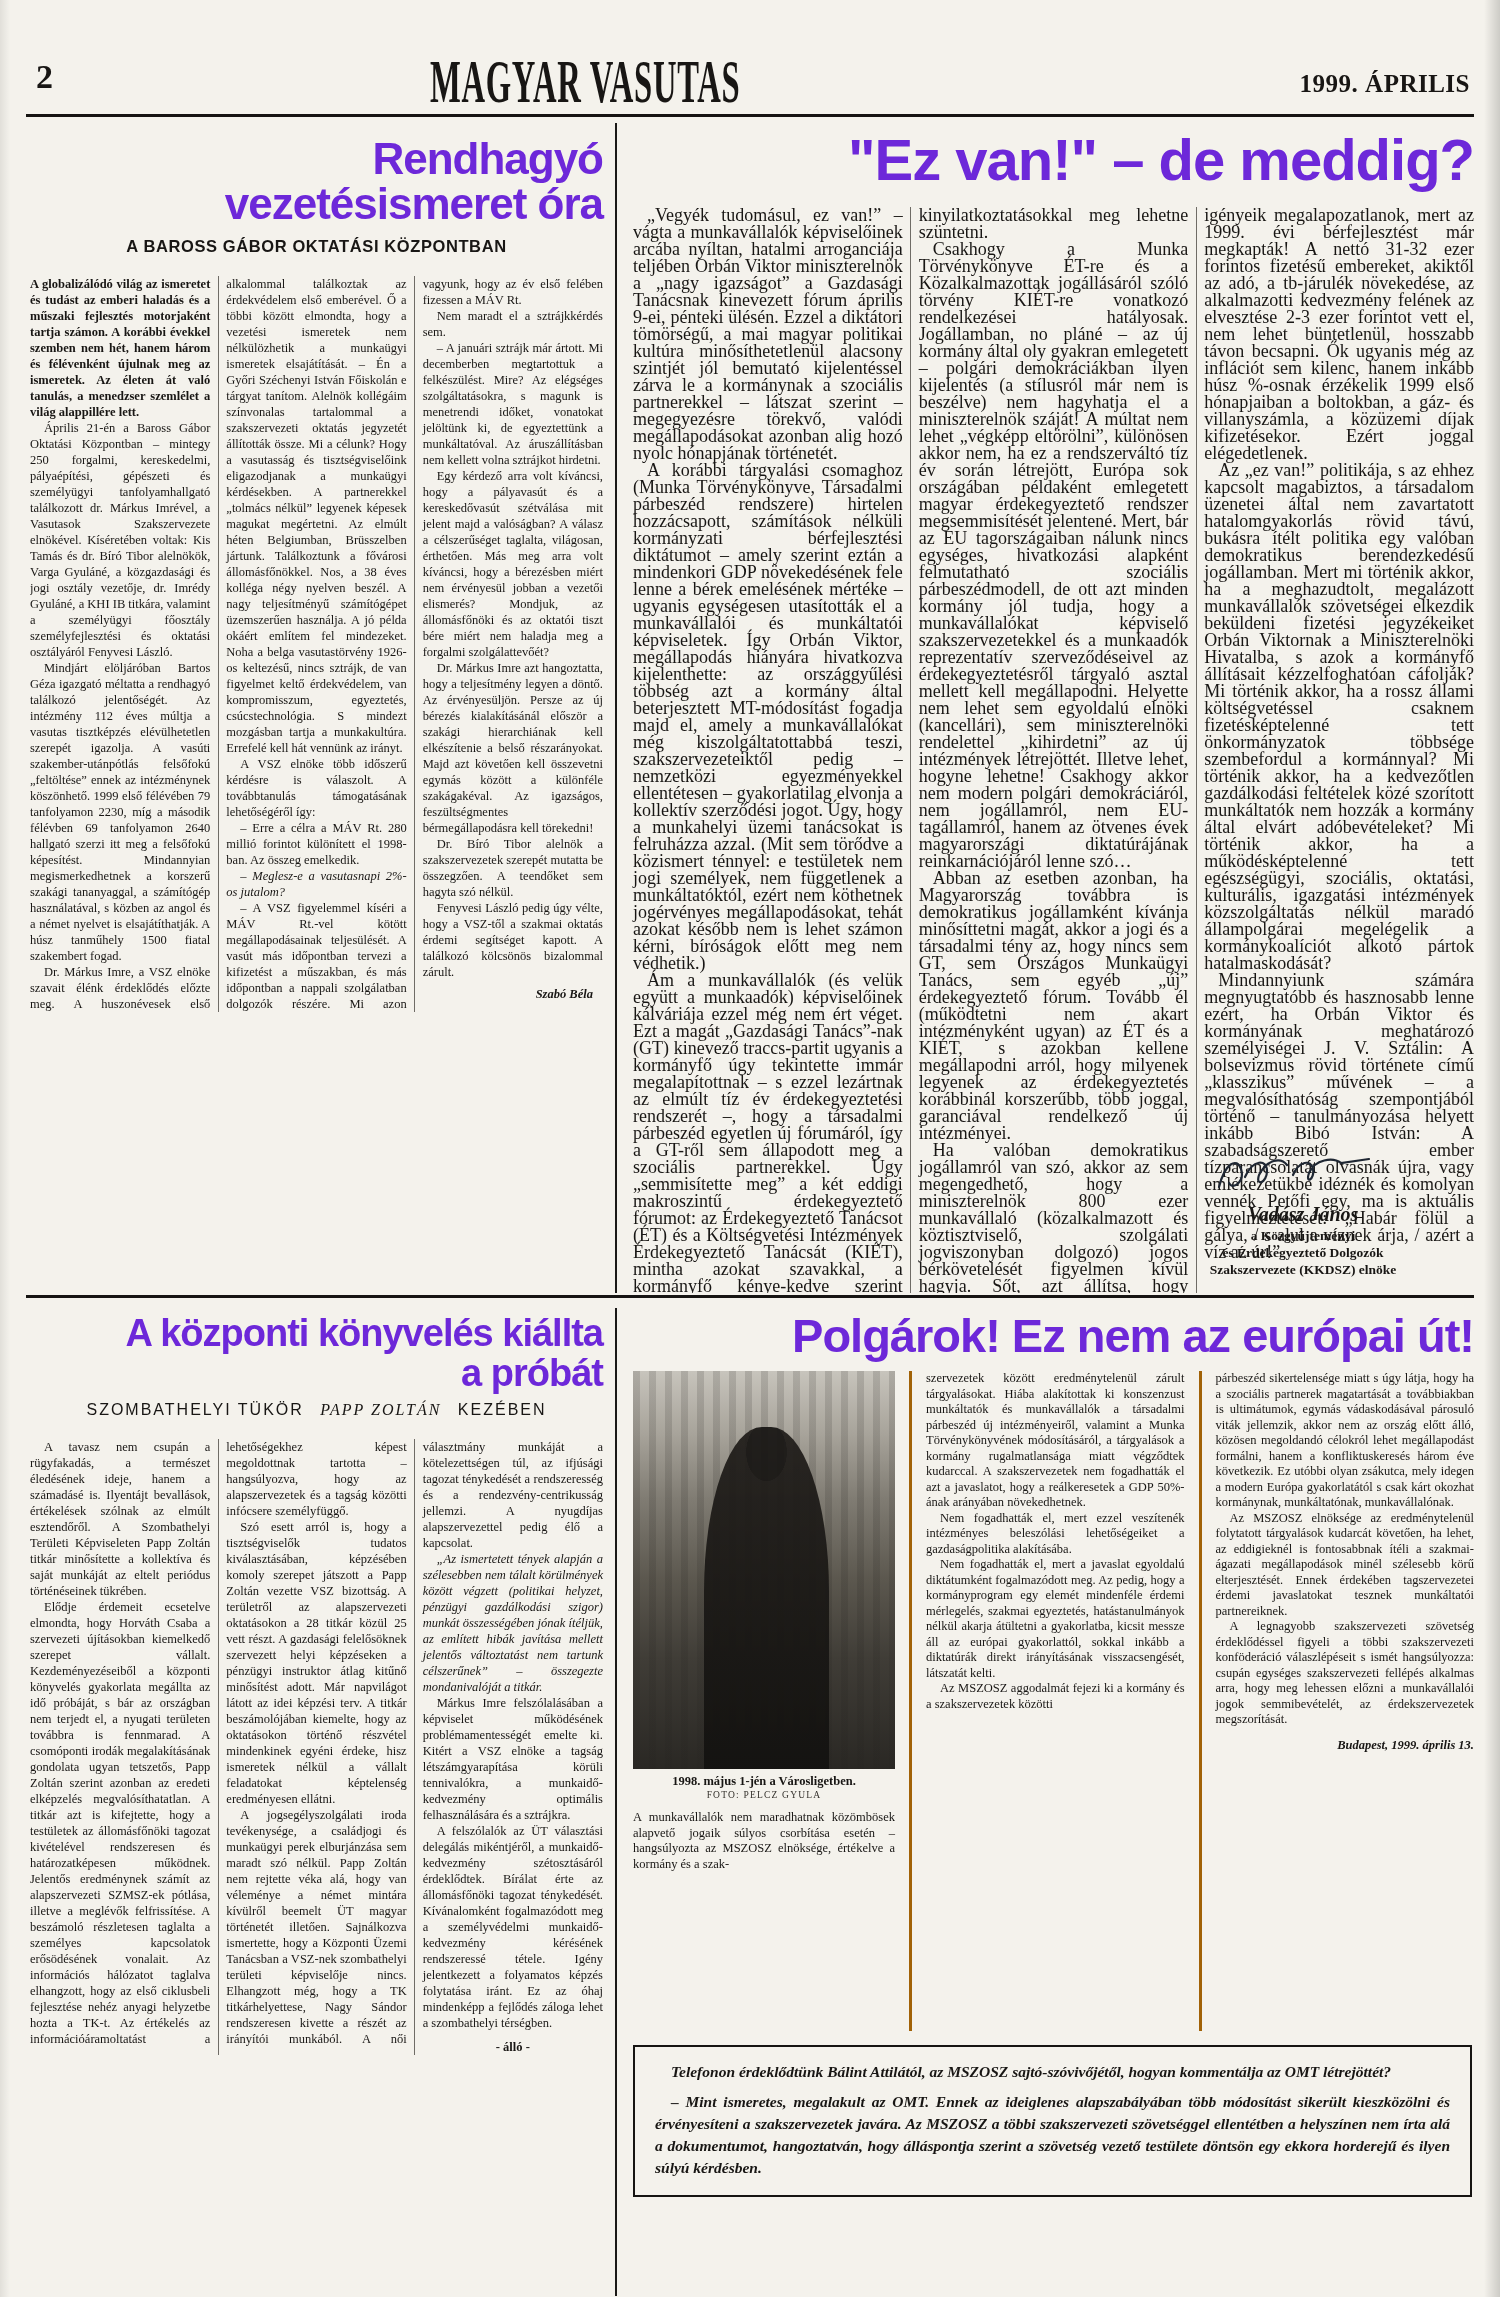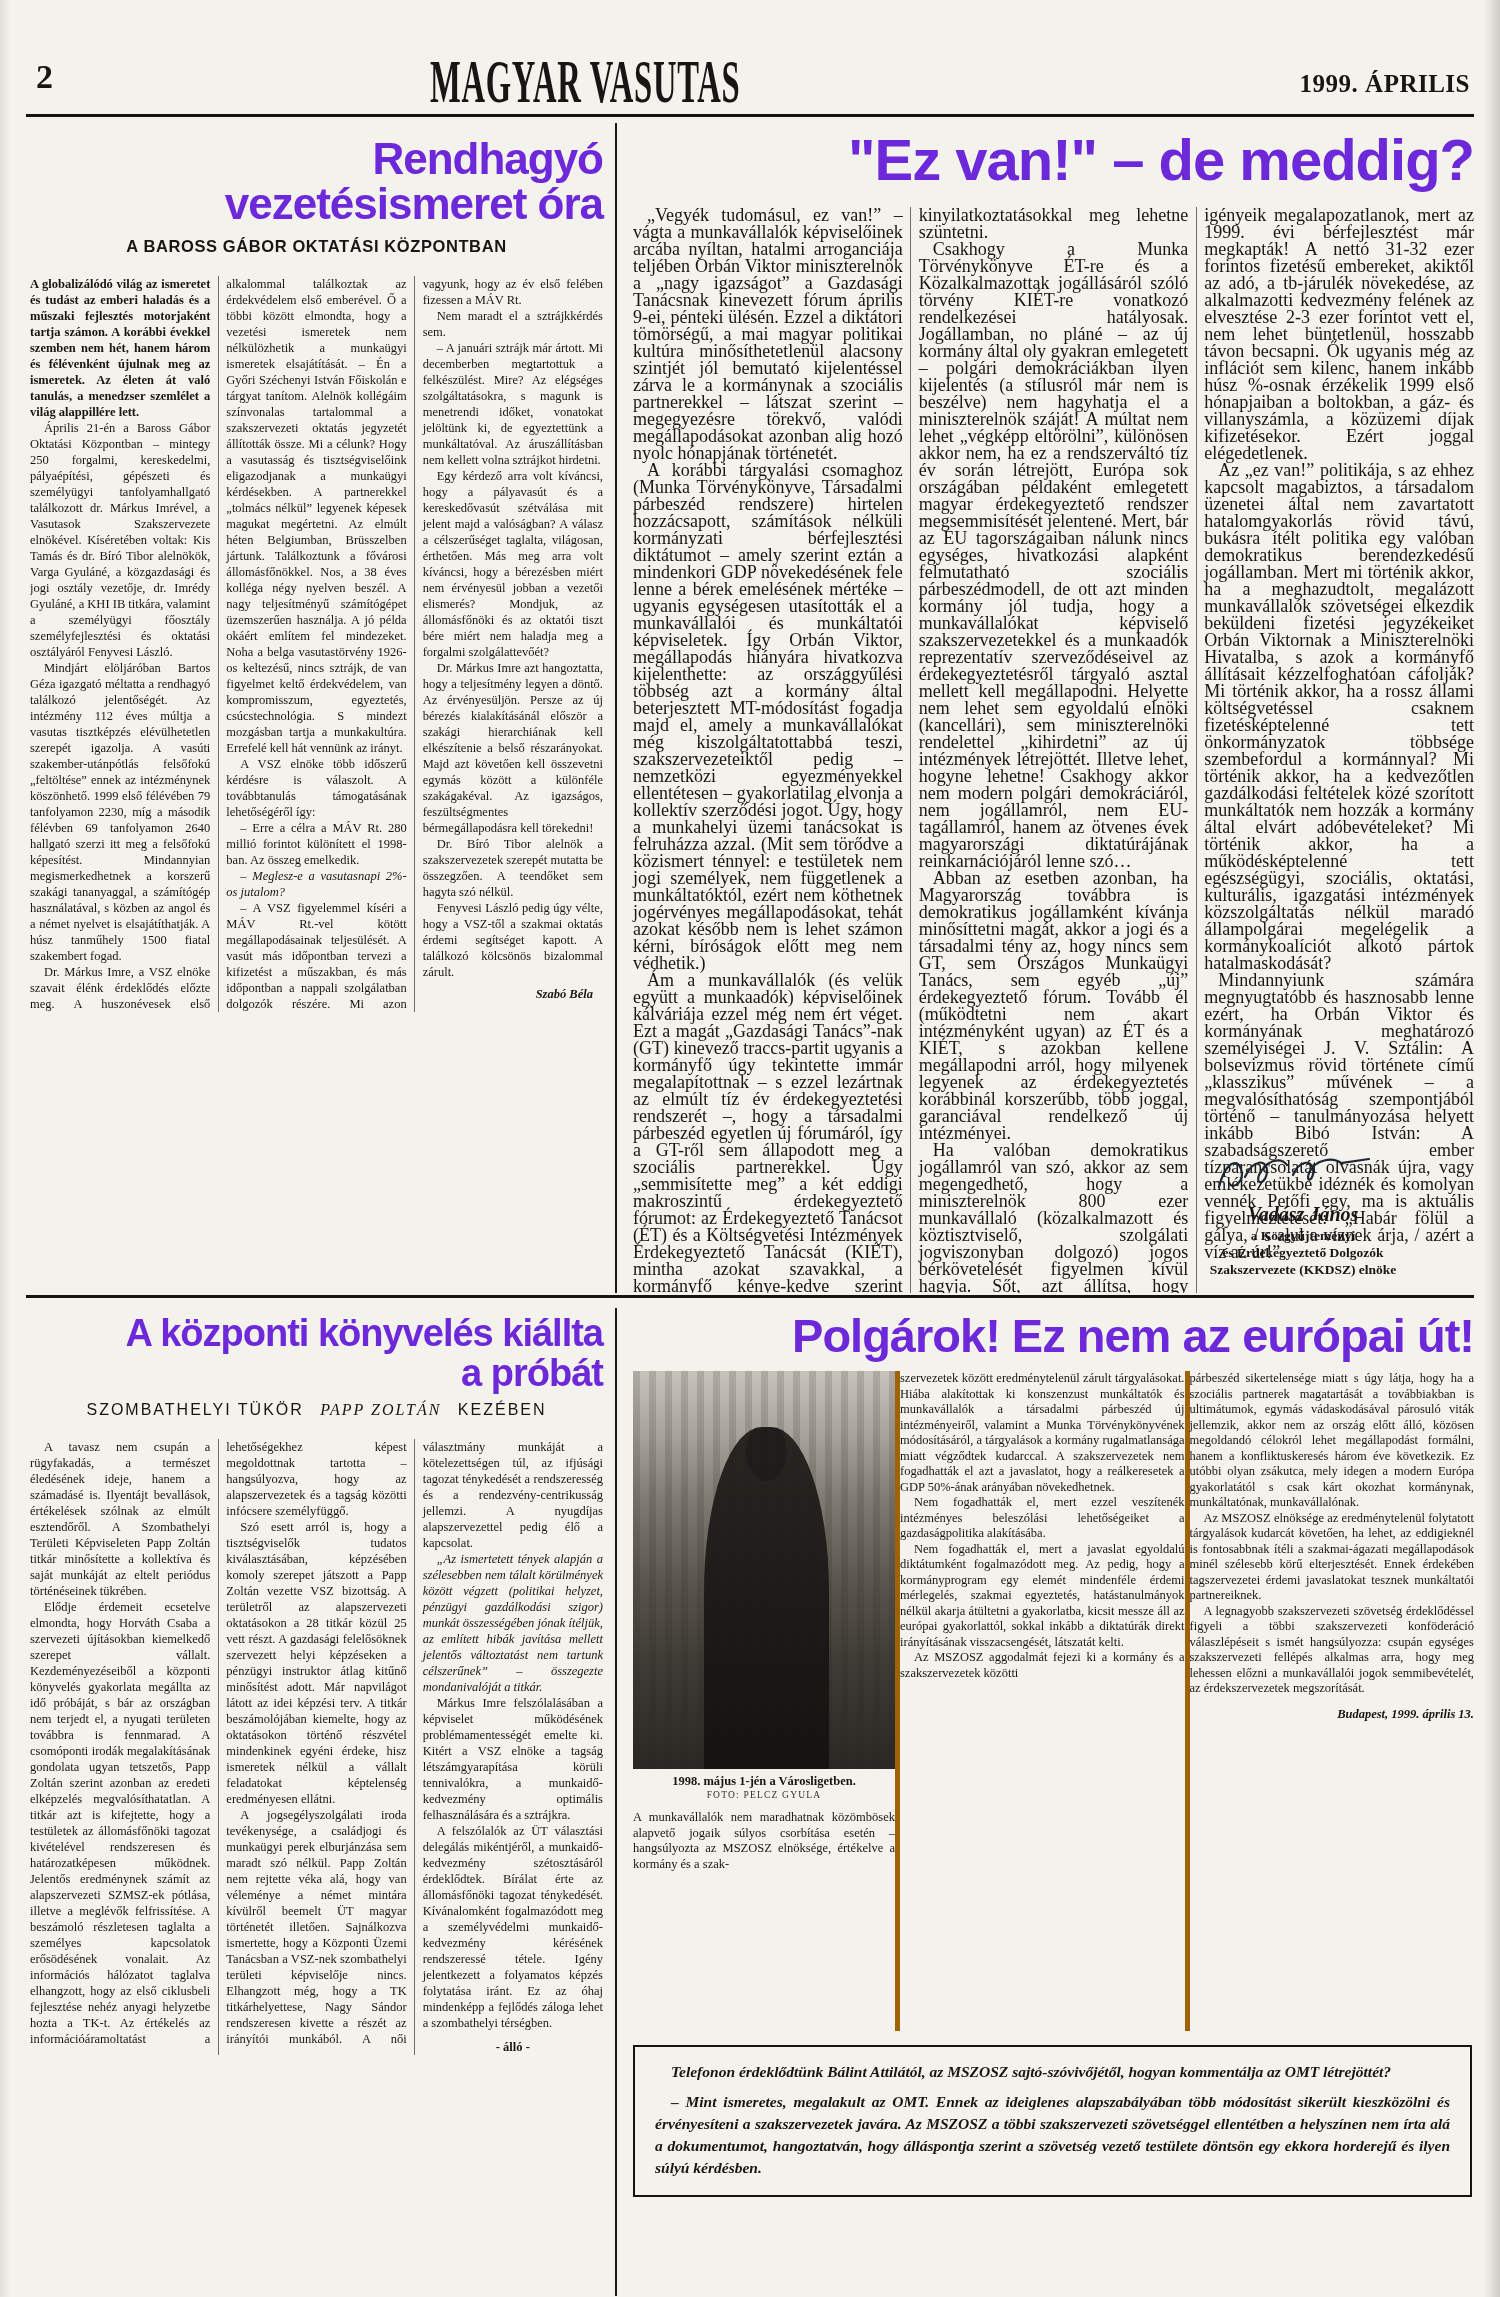--- a/index.html
+++ b/index.html
@@ -60,21 +60,21 @@
 
   
   .signature { position:absolute; right:16px; bottom:14px; width:310px; text-align:center; }
   .sig-svg { display:block; margin:0 auto 2px; }
   .sig-name { font-weight:700; font-style:italic; font-size:20px; }
   .sig-role { font-weight:700; font-size:13.5px; line-height:1.25; white-space:pre-line; margin-top:2px; }
 
   
   .art4body { display:flex; height:660px; overflow:hidden; }
   .colA { width:262px; flex:none; }
-  .colB,.colC { flex:1; border-left:5px solid #a16207; }
+  .colB,.colC { flex:1; border-left:3px solid #a16207; padding-left:14px; margin-left:14px; }
   .coltext { text-align:justify; font-size:12.5px; line-height:15.5px; overflow-wrap:break-word; }
   figure { margin:0 0 10px; }
   .photo { position:relative; width:100%; height:398px; overflow:hidden;
     background:linear-gradient(180deg,#c7c4bc 0%,#a7a39a 16%,#807c73 32%,#5c584f 52%,#403d37 72%,#2a2824 100%); }
   .photo::before { content:""; position:absolute; inset:0; opacity:.45;
     background:repeating-linear-gradient(90deg, rgba(35,33,30,.35) 0 7px, rgba(0,0,0,0) 7px 16px); }
   .photo::after { content:""; position:absolute; left:27%; top:14%; width:48%; height:90%;
     border-radius:46% 46% 6px 6px; opacity:.93;
     background:radial-gradient(ellipse 26% 13% at 50% 7%, #171513 62%, rgba(0,0,0,0) 63%),
                linear-gradient(#201d1a,#131210); }

